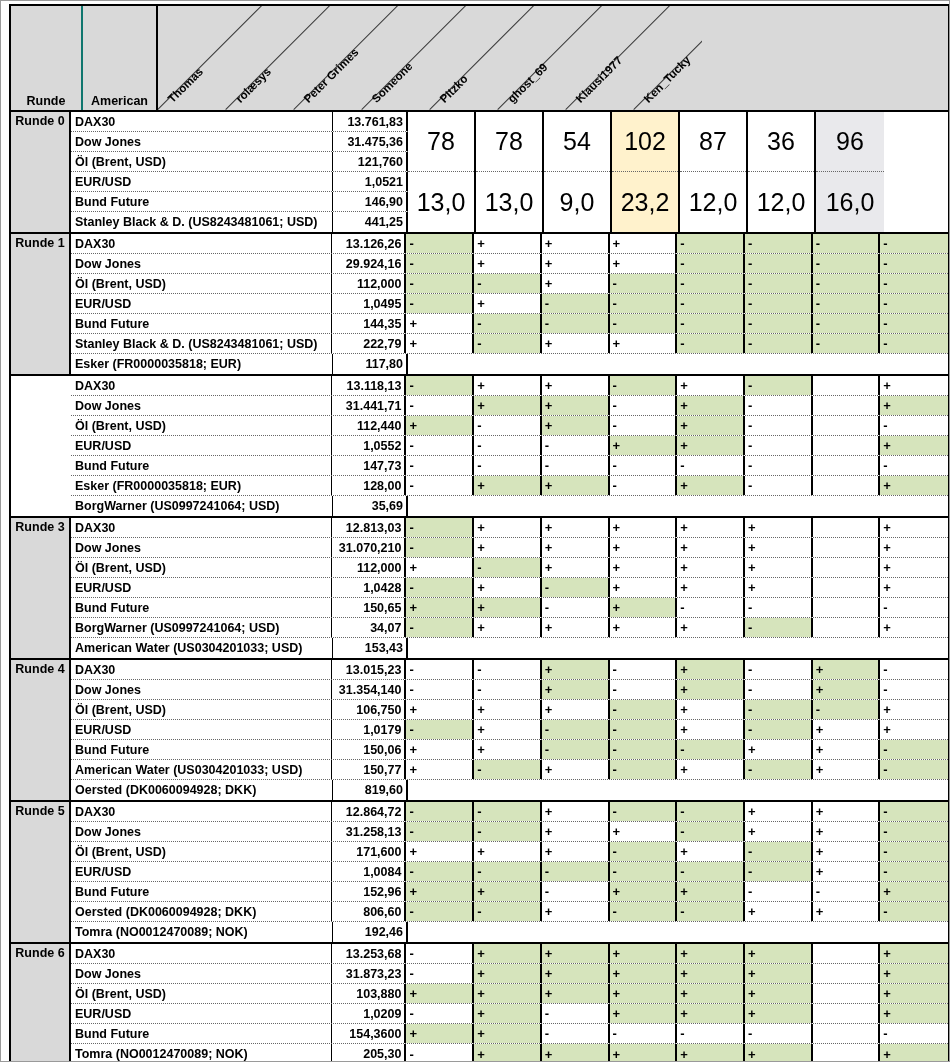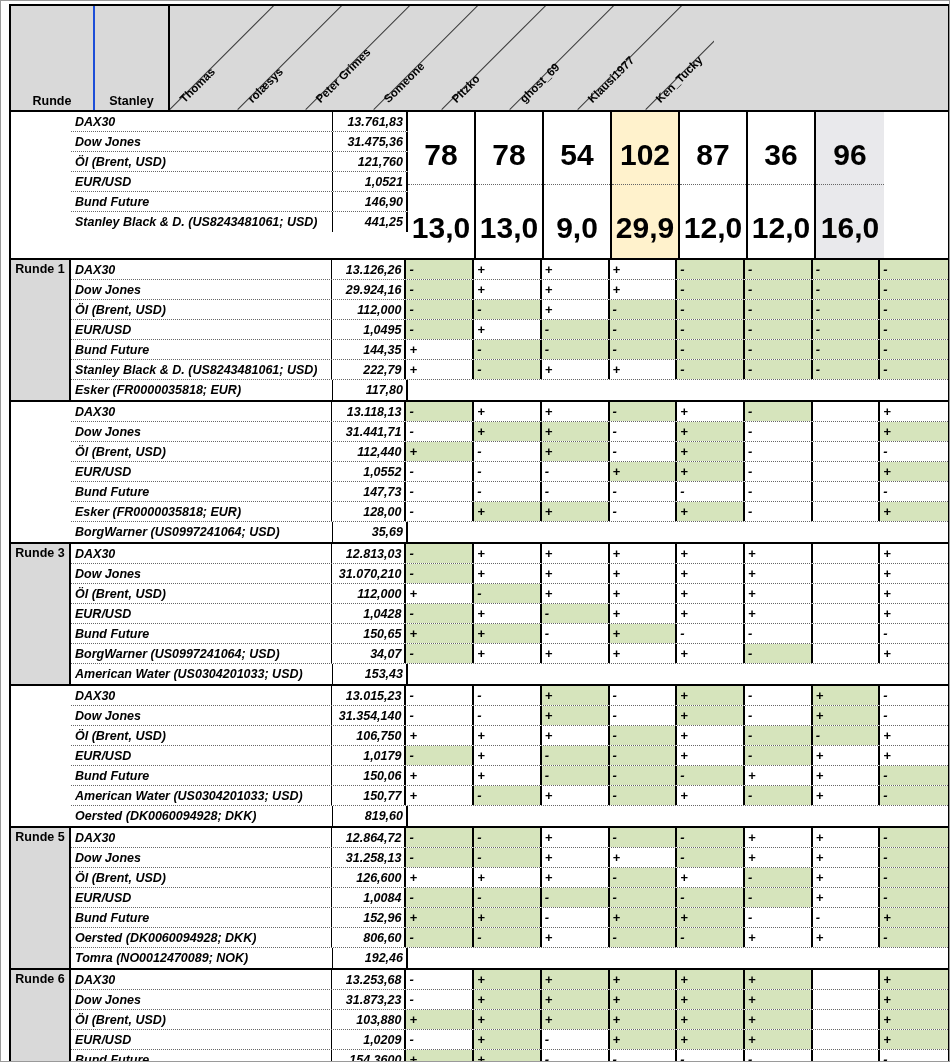--- a/index.html
+++ b/index.html
@@ -16,41 +16,41 @@
     width: 941px;
     border: 2px solid #000;
     background: #fff;
   }
   
   .header { display: flex; height: 104px; background: #D9D9D9; }
   .hcell {
     display: flex; align-items: flex-end; justify-content: center;
     font-weight: bold; font-size: 12.5px; padding-bottom: 2px;
   }
-  .h-runde { width: 84px;  border-right: 2px solid #1d4ed8; }
+  .h-runde { width: 72px;  border-right: 2px solid #0f766e; }
   .h-werte { width: 262px; border-right: 1px solid #000; }
   .h-erg   { width: 75px;  border-right: 2px solid #000; }
   .h-players { width: 544px; position: relative; overflow: hidden; }
   .diag {
     position: absolute; width: 155px; height: 1px; background: #3a3a3a;
     transform-origin: 0 100%; transform: rotate(-45deg); bottom: 0;
   }
   .pname {
     position: absolute; bottom: 5px; white-space: nowrap;
     transform-origin: 0 100%; transform: rotate(-45deg);
     font-weight: bold; font-size: 11.5px;
   }
   
   .block { position: relative; padding-left: 60px; border-top: 2px solid #000; background:#fff; }
   .runde-cell {
     position: absolute; left: 0; top: 0; bottom: 0; width: 60px;
     background: #D9D9D9; border-right: 2px solid #000;
     font-weight: bold; font-size: 12.5px; text-align: center; padding-top: 2px;
   }
-  .row { display: flex; height: 20px; border-bottom: 1px dotted #666; font-style: italic; }
+  .row { display: flex; height: 20px; border-bottom: 1px dotted #666; }
   .block .row:last-child, .r0-left .row:last-child { border-bottom: none; }
   .c-werte {
     width: 262px; border-right: 1px solid #000;
     display: flex; align-items: center; padding-left: 4px;
     font-weight: bold; font-size: 12.5px; white-space: nowrap; overflow: hidden;
   }
   .c-erg {
     width: 75px; border-right: 2px solid #000;
     display: flex; align-items: center; justify-content: flex-end; padding-right: 3px;
     font-weight: bold; font-size: 12.5px;
@@ -64,31 +64,31 @@
   .c-empty { flex: 1; background: #fff; }
   
   .r0-body { display: flex; }
   .r0-left { width: 337px; }
   .r0-left .c-werte { width: 262px; }
   .score-area { display: flex; width: 544px; }
   .score-col { width: 68px; border-right: 2px solid #000; display: flex; flex-direction: column; }
   .score-col:last-child { border-right: none; }
   .score-cell {
     height: 60px; display: flex; align-items: center; justify-content: center;
-    font-size: 30px; font-weight: 700; border-bottom: 1px dotted #666; margin-top: 13px;
+    font-size: 25px; font-weight: 400; border-bottom: 1px dotted #666;
   }
   .score-cell.avg { border-bottom: none; }
 </style>
 </head>
 <body>
 
 <div class="table">
   <div class="header">
     <div class="hcell h-runde">Runde</div>
-    <div class="hcell h-erg">Stanley</div>
+    <div class="hcell h-erg">American</div>
     <div class="h-players" id="player-header">
         <div class="diag" style="left: 0px;"></div>
         <div class="diag" style="left: 68px;"></div>
         <div class="diag" style="left: 136px;"></div>
         <div class="diag" style="left: 204px;"></div>
         <div class="diag" style="left: 272px;"></div>
         <div class="diag" style="left: 340px;"></div>
         <div class="diag" style="left: 408px;"></div>
         <div class="diag" style="left: 476px;"></div>
         <div class="pname" style="left: 16px;">Thomas</div>
@@ -96,20 +96,21 @@
         <div class="pname" style="left: 152px;">Peter Grimes</div>
         <div class="pname" style="left: 220px;">Someone</div>
         <div class="pname" style="left: 288px;">PItzko</div>
         <div class="pname" style="left: 356px;">ghost_69</div>
         <div class="pname" style="left: 424px;">Klausi1977</div>
         <div class="pname" style="left: 492px;">Ken_Tucky</div>
       </div>
   </div>
   <div id="blocks">
       <div class="block">
+        <div class="runde-cell">Runde 0</div>
         <div class="r0-body">
           <div class="r0-left">
             <div class="row">
               <div class="c-werte">DAX30</div>
               <div class="c-erg">13.761,83</div>
             </div>
             <div class="row">
               <div class="c-werte">Dow Jones</div>
               <div class="c-erg">31.475,36</div>
             </div>
@@ -138,21 +139,21 @@
             <div class="score-col">
               <div class="score-cell">78</div>
               <div class="score-cell avg">13,0</div>
             </div>
             <div class="score-col">
               <div class="score-cell">54</div>
               <div class="score-cell avg">9,0</div>
             </div>
             <div class="score-col" style="background: rgb(255, 242, 204);">
               <div class="score-cell">102</div>
-              <div class="score-cell avg">29,9</div>
+              <div class="score-cell avg">23,2</div>
             </div>
             <div class="score-col">
               <div class="score-cell">87</div>
               <div class="score-cell avg">12,0</div>
             </div>
             <div class="score-col">
               <div class="score-cell">36</div>
               <div class="score-cell avg">12,0</div>
             </div>
             <div class="score-col" style="background: rgb(233, 233, 236);">
@@ -395,20 +396,21 @@
           <div class="c-mark"></div>
           <div class="c-mark">+</div>
         </div>
         <div class="row">
           <div class="c-werte">American Water (US0304201033; USD)</div>
           <div class="c-erg">153,43</div>
           <div class="c-empty"></div>
         </div>
       </div>
       <div class="block">
+        <div class="runde-cell">Runde 4</div>
         <div class="row">
           <div class="c-werte">DAX30</div>
           <div class="c-erg">13.015,23</div>
           <div class="c-mark">-</div>
           <div class="c-mark">-</div>
           <div class="c-mark" style="background: rgb(214, 228, 188);">+</div>
           <div class="c-mark">-</div>
           <div class="c-mark" style="background: rgb(214, 228, 188);">+</div>
           <div class="c-mark">-</div>
           <div class="c-mark" style="background: rgb(214, 228, 188);">+</div>
@@ -501,21 +503,21 @@
           <div class="c-mark" style="background: rgb(214, 228, 188);">-</div>
           <div class="c-mark">+</div>
           <div class="c-mark">+</div>
           <div class="c-mark" style="background: rgb(214, 228, 188);">-</div>
           <div class="c-mark">+</div>
           <div class="c-mark">+</div>
           <div class="c-mark" style="background: rgb(214, 228, 188);">-</div>
         </div>
         <div class="row">
           <div class="c-werte">Öl (Brent, USD)</div>
-          <div class="c-erg">126,600</div>
+          <div class="c-erg">171,600</div>
           <div class="c-mark">+</div>
           <div class="c-mark">+</div>
           <div class="c-mark">+</div>
           <div class="c-mark" style="background: rgb(214, 228, 188);">-</div>
           <div class="c-mark">+</div>
           <div class="c-mark" style="background: rgb(214, 228, 188);">-</div>
           <div class="c-mark">+</div>
           <div class="c-mark" style="background: rgb(214, 228, 188);">-</div>
         </div>
         <div class="row">

